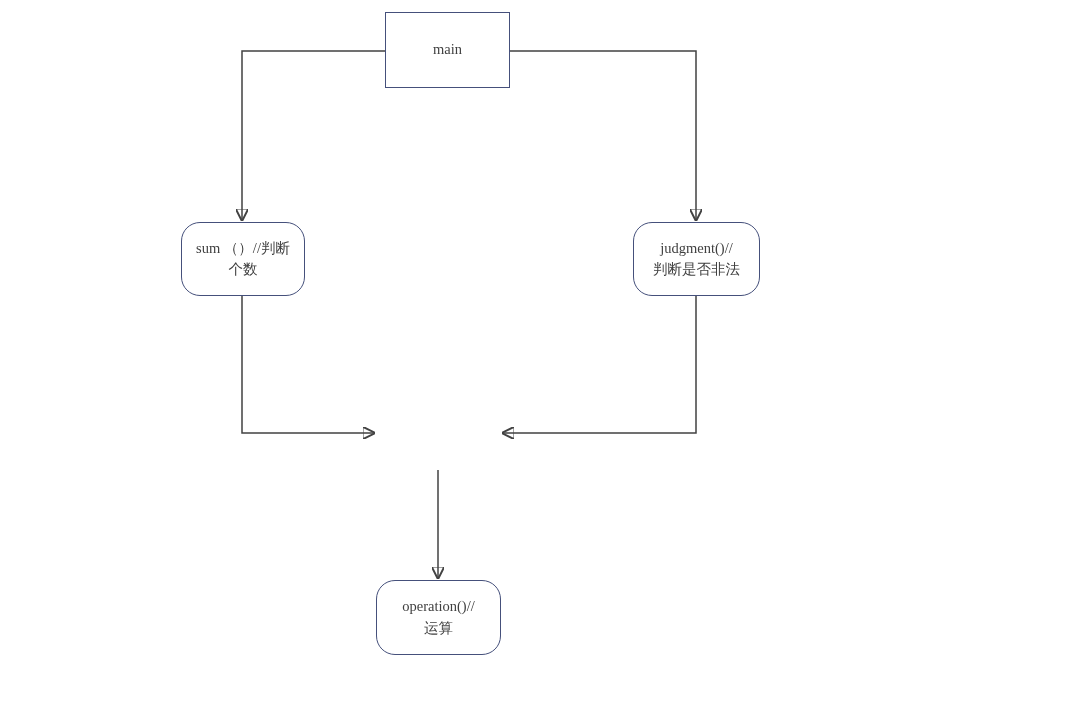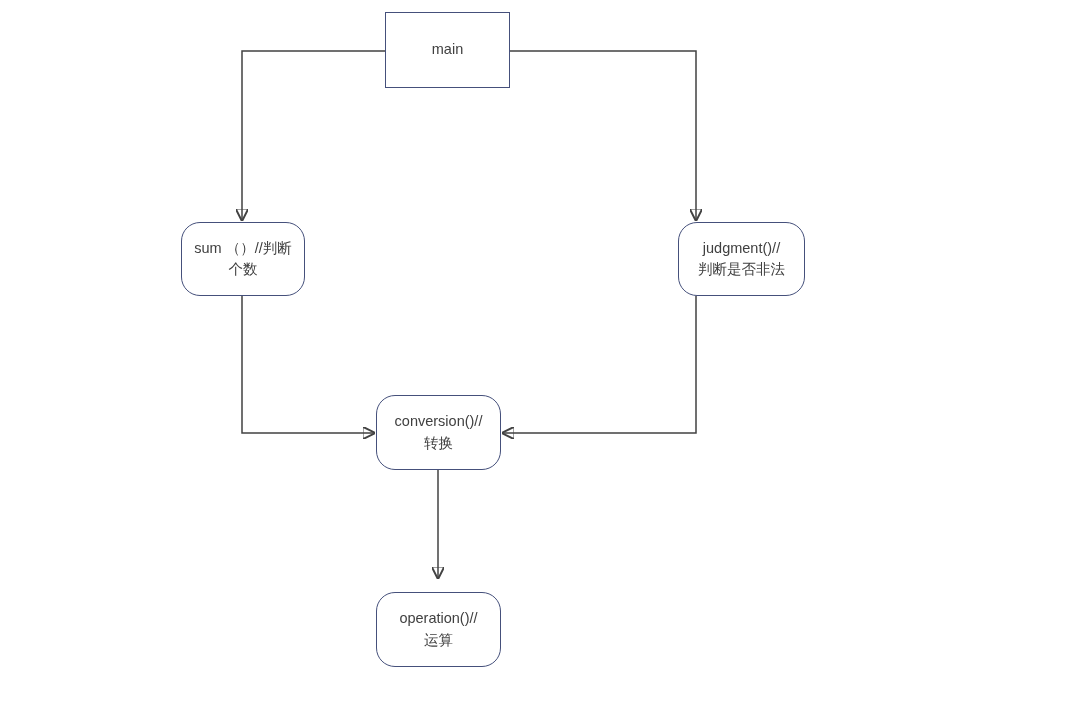--- a/index.html
+++ b/index.html
@@ -5,21 +5,21 @@
   html, body {
     margin: 0;
     padding: 0;
     background: #ffffff;
   }
   .canvas {
     position: relative;
     width: 1092px;
     height: 708px;
     background: #ffffff;
-    font-family: Liberation Sans, sans-serif;
+    font-family: Liberation Serif, serif;
     overflow: hidden;
   }
   .edges-layer {
     position: absolute;
     left: 0;
     top: 0;
     width: 1092px;
     height: 708px;
   }
   .edges-layer path {
@@ -40,23 +40,23 @@
     font-size: 14.5px;
     line-height: 1.45;
     text-align: center;
     padding: 2px 4px;
   }
   .node.rounded {
     border-radius: 19px;
   }
   #node-main       { left: 385px; top: 12px;  width: 125px; height: 76px; }
   #node-sum        { left: 181px; top: 222px; width: 124px; height: 74px; }
-  #node-judgment   { left: 633px; top: 222px; width: 127px; height: 74px; margin-left: 45px; }
+  #node-judgment   { left: 633px; top: 222px; width: 127px; height: 74px; }
   #node-conversion { left: 376px; top: 395px; width: 125px; height: 75px; }
-  #node-operation  { left: 376px; top: 580px; width: 125px; height: 75px; margin-top: 12px; }
+  #node-operation  { left: 376px; top: 580px; width: 125px; height: 75px; }
   .node-line {
     display: block;
     white-space: nowrap;
   }
   .node-line:empty {
     display: none;
   }
 </style>
 </head>
 <body>
@@ -84,23 +84,19 @@
   <div class="node rounded" id="node-sum">
     <span class="node-line">sum （）//判断</span>
     <span class="node-line">个数</span>
   </div>
 
   <div class="node rounded" id="node-judgment">
     <span class="node-line">judgment()//</span>
     <span class="node-line">判断是否非法</span>
   </div>
 
-  <div class="node rounded" id="node-conversion">
-    <span class="node-line">conversion()//</span>
-    <span class="node-line">转换</span>
-  </div>
 
   <div class="node rounded" id="node-operation">
     <span class="node-line">operation()//</span>
     <span class="node-line">运算</span>
   </div>
 
 </div>
 
 </body></html>

